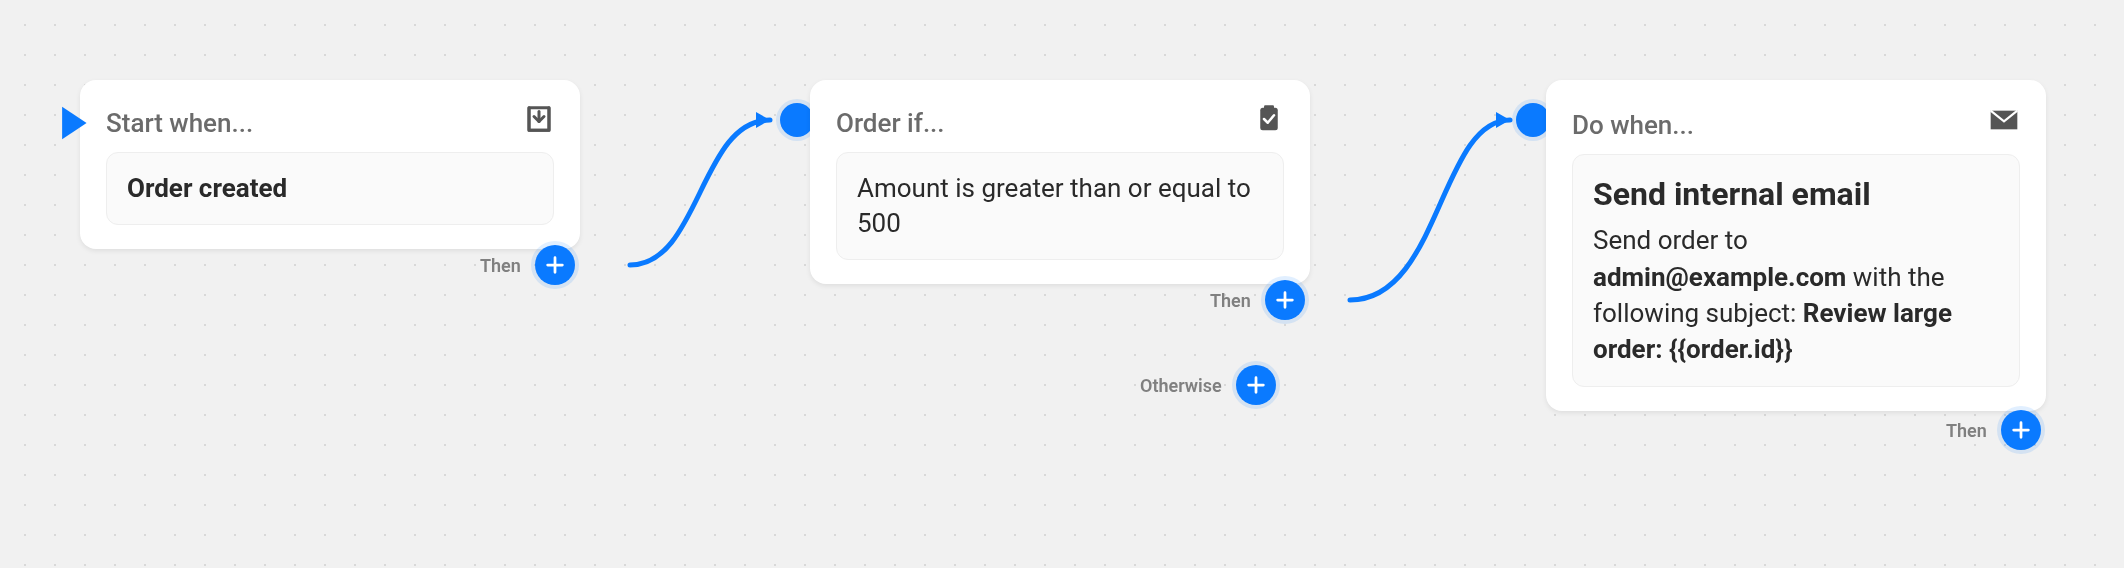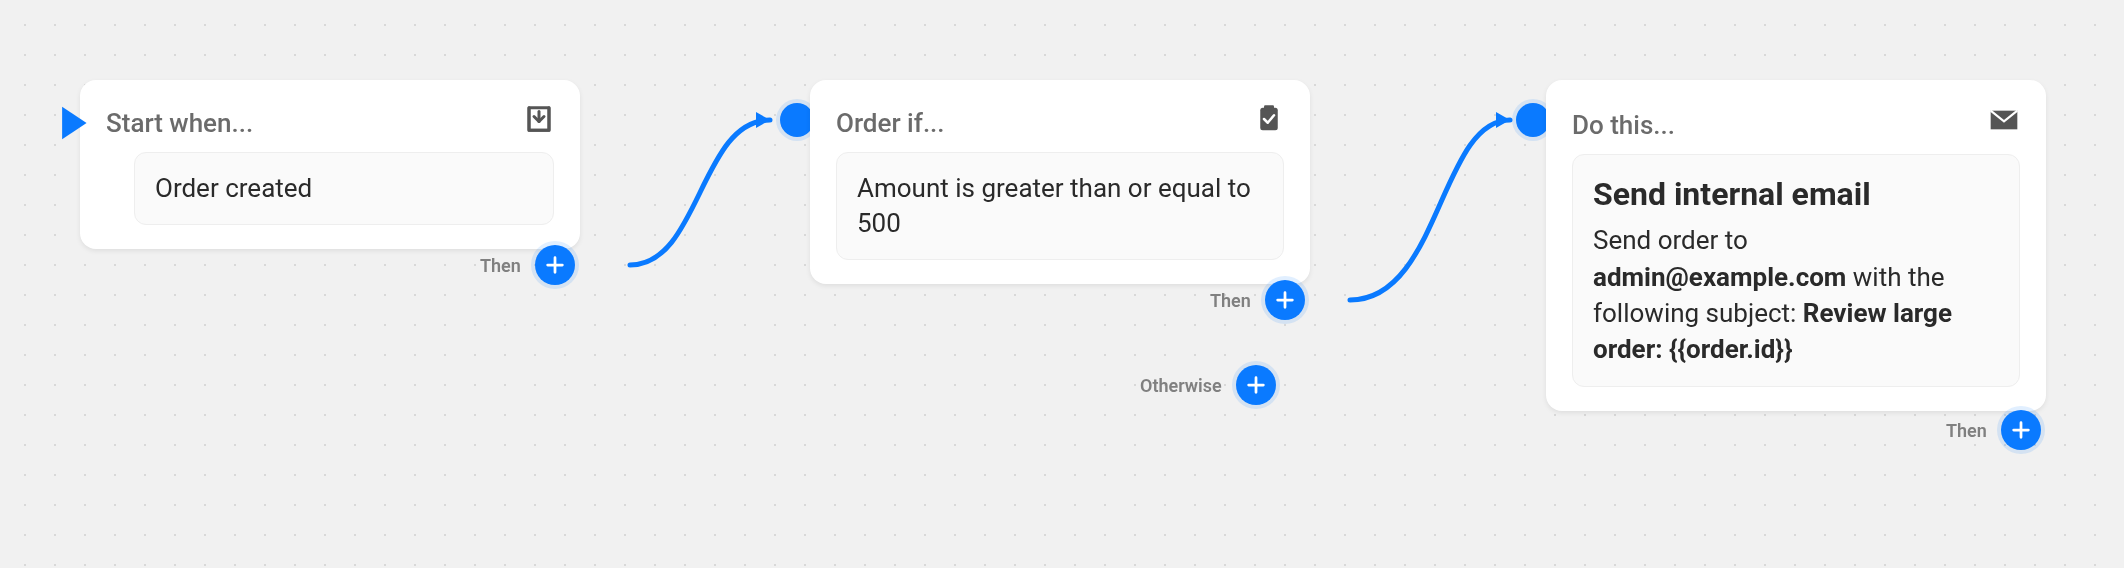--- a/index.html
+++ b/index.html
@@ -40,21 +40,21 @@
   }
   .card-body {
     background: #fafafa;
     border: 1px solid #eeeeee;
     border-radius: 12px;
     padding: 18px 20px;
     font-size: 26px;
     color: #2a2a2a;
     line-height: 1.35;
   }
-  .card-body.strong { font-weight: 400; margin-left: 28px; }
+  .card-body.strong { font-weight: 700; }
   .outlet {
     position: absolute;
     display: flex;
     align-items: center;
     gap: 14px;
   }
   .outlet-label {
     font-size: 18px;
     color: #808080;
     font-weight: 600;
@@ -158,21 +158,21 @@
     <span class="plus-btn">
       <svg width="22" height="22" viewBox="0 0 24 24" fill="none" stroke="#fff" stroke-width="3" stroke-linecap="round">
           <path d="M12 4v16M4 12h16"></path>
         </svg>
     </span>
   </div>
 
   <span class="inlet-dot" style="left:1516px; top:103px;"></span>
   <div class="card" style="left:1546px; top:80px; width:500px;">
     <div class="card-header">
-      <span class="card-header-title">Do this...</span>
+      <span class="card-header-title">Do when...</span>
       <span class="hdr-icon">
         <svg width="32" height="32" viewBox="0 0 24 24" fill="currentColor">
           <path d="M2 5h20v14H2z"></path>
           <path d="M2 5l10 8 10-8" stroke="#fff" stroke-width="1.6" fill="none"></path>
         </svg>
       </span>
     </div>
     <div class="card-body">
       <div class="body-title">Send internal email</div>
       <div class="body-line">

